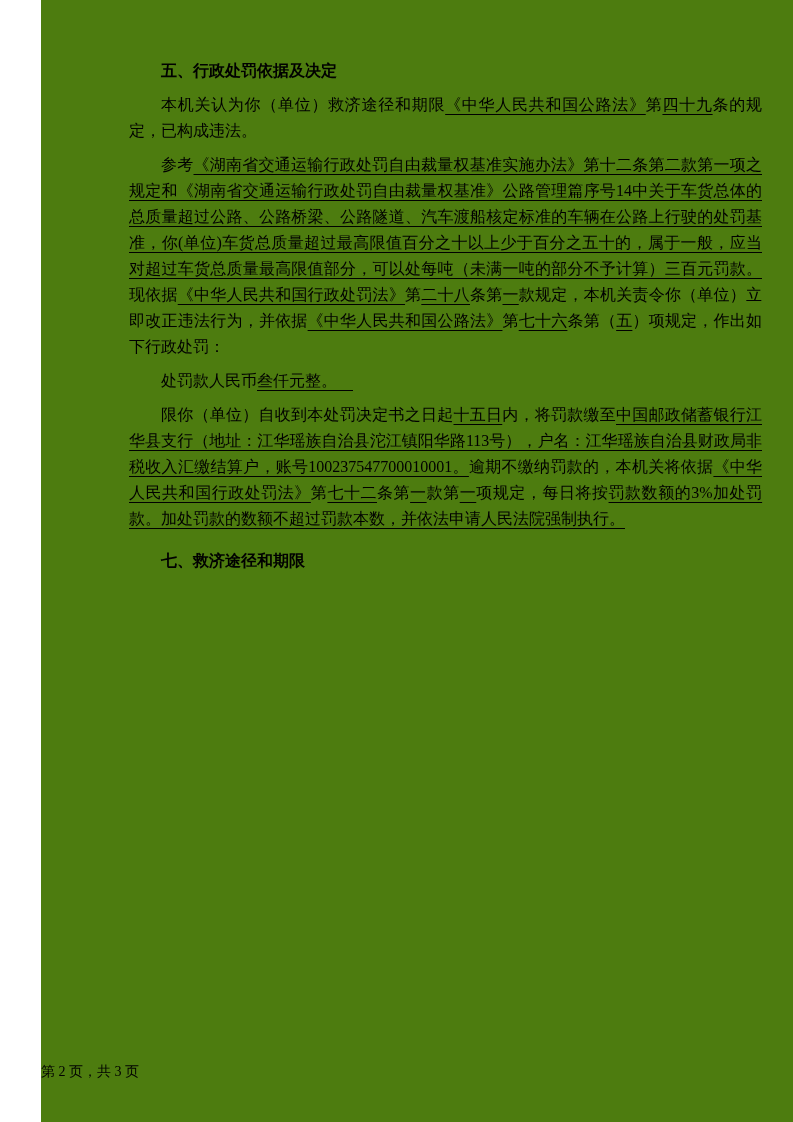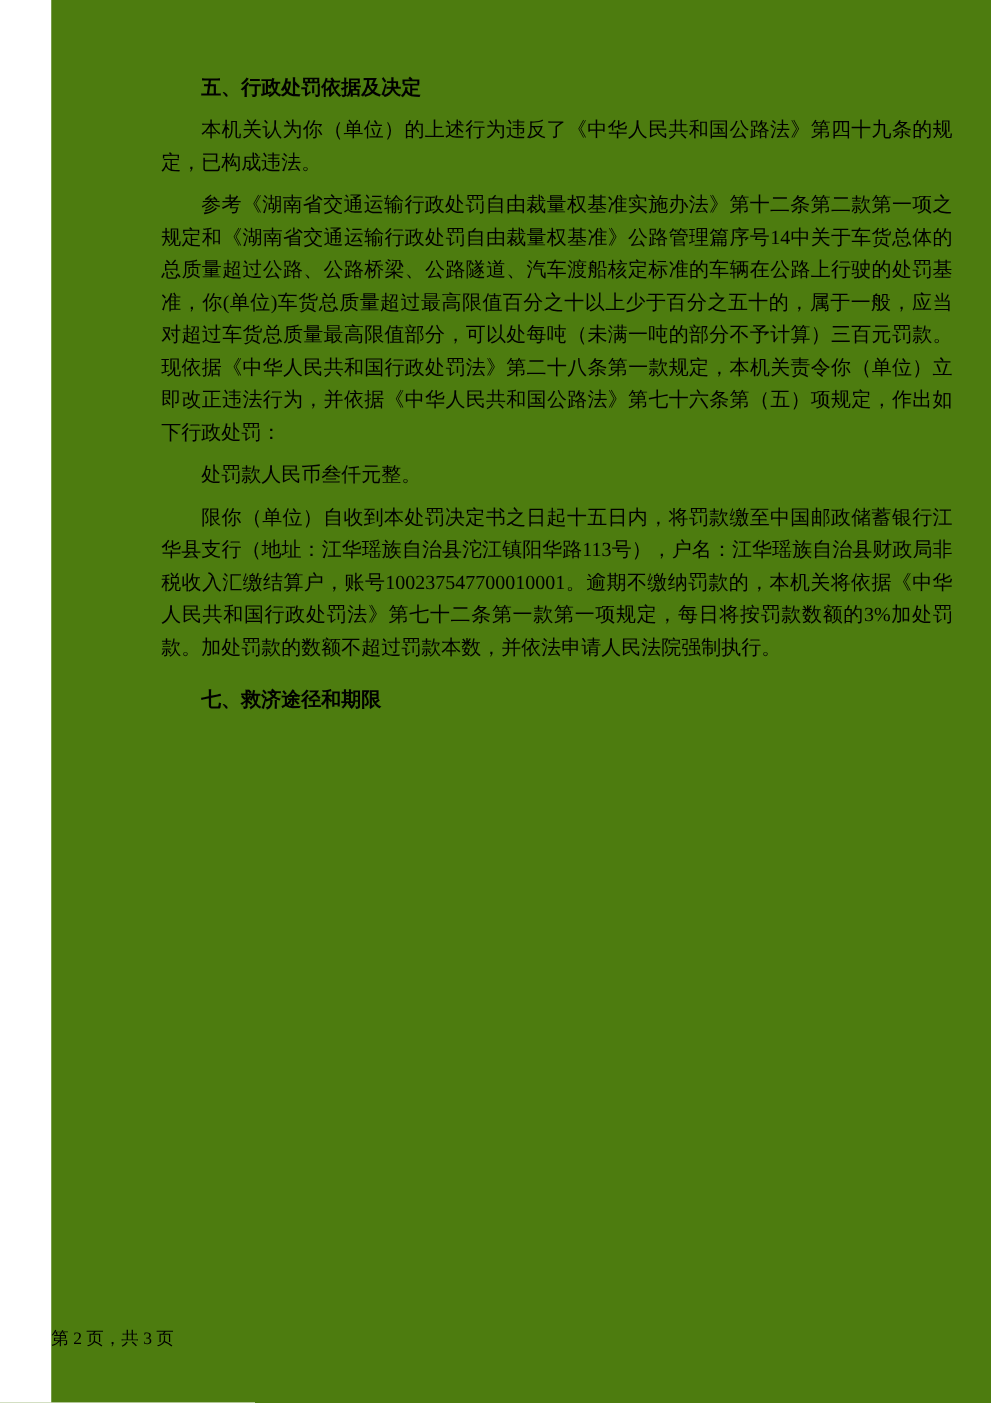--- a/index.html
+++ b/index.html
@@ -24,20 +24,21 @@
   }
   section:first-of-type .sec-heading { margin-top: 0; }
   .para {
     font-size: 16px;
     line-height: 26px;
     margin: 8px 0;
     text-indent: 2em;
     text-align: justify;
   }
   .u {
+    text-decoration: underline;
     text-underline-offset: 4px;
     text-decoration-thickness: 1px;
   }
   .footer {
     position: absolute;
     left: 0;
     right: 0;
     top: 1062px;
     text-align: left;
     font-size: 14px;
@@ -46,21 +47,21 @@
   }
 </style>
 </head>
 <body>
 
 <div class="page">
 
   <section>
     <h3 class="sec-heading">五、行政处罚依据及决定</h3>
 
-    <p class="para"><span>本机关认为你（单位）的上述行为违反了</span><span class="u">《中华人民共和国公路法》</span><span>第</span><span class="u">四十九</span><span>条的规定，已构成违法。</span></p>
+    <p class="para"><span>本机关认为你（单位）救济途径和期限</span><span class="u">《中华人民共和国公路法》</span><span>第</span><span class="u">四十九</span><span>条的规定，已构成违法。</span></p>
 
     <p class="para"><span>参考</span><span class="u">《湖南省交通运输行政处罚自由裁量权基准实施办法》第十二条第二款第一项之规定和《湖南省交通运输行政处罚自由裁量权基准》公路管理篇序号14中关于车货总体的总质量超过公路、公路桥梁、公路隧道、汽车渡船核定标准的车辆在公路上行驶的处罚基准，你(单位)车货总质量超过最高限值百分之十以上少于百分之五十的，属于一般，应当对超过车货总质量最高限值部分，可以处每吨（未满一吨的部分不予计算）三百元罚款。</span><span>现依据</span><span class="u">《中华人民共和国行政处罚法》</span><span>第</span><span class="u">二十八</span><span>条第</span><span class="u">一</span><span>款规定，本机关责令你（单位）立即改正违法行为，并依据</span><span class="u">《中华人民共和国公路法》</span><span>第</span><span class="u">七十六</span><span>条第（</span><span class="u">五</span><span>）项规定，作出如下行政处罚：</span></p>
 
     <p class="para"><span>处罚款人民币</span><span class="u">叁仟元整。　</span></p>
   </section>
 
   <section>
 
     <p class="para"><span>限你（单位）自收到本处罚决定书之日起</span><span class="u">十五日</span><span>内，将罚款缴至</span><span class="u">中国邮政储蓄银行江华县支行（地址：江华瑶族自治县沱江镇阳华路113号），户名：江华瑶族自治县财政局非税收入汇缴结算户，账号100237547700010001。</span><span>逾期不缴纳罚款的，本机关将依据</span><span class="u">《中华人民共和国行政处罚法》</span><span>第</span><span class="u">七十二</span><span>条第</span><span class="u">一</span><span>款第</span><span class="u">一</span><span>项规定，每日将按</span><span class="u">罚款数额的3%加处罚款。加处罚款的数额不超过罚款本数，并依法申请人民法院强制执行。</span></p>
   </section>

